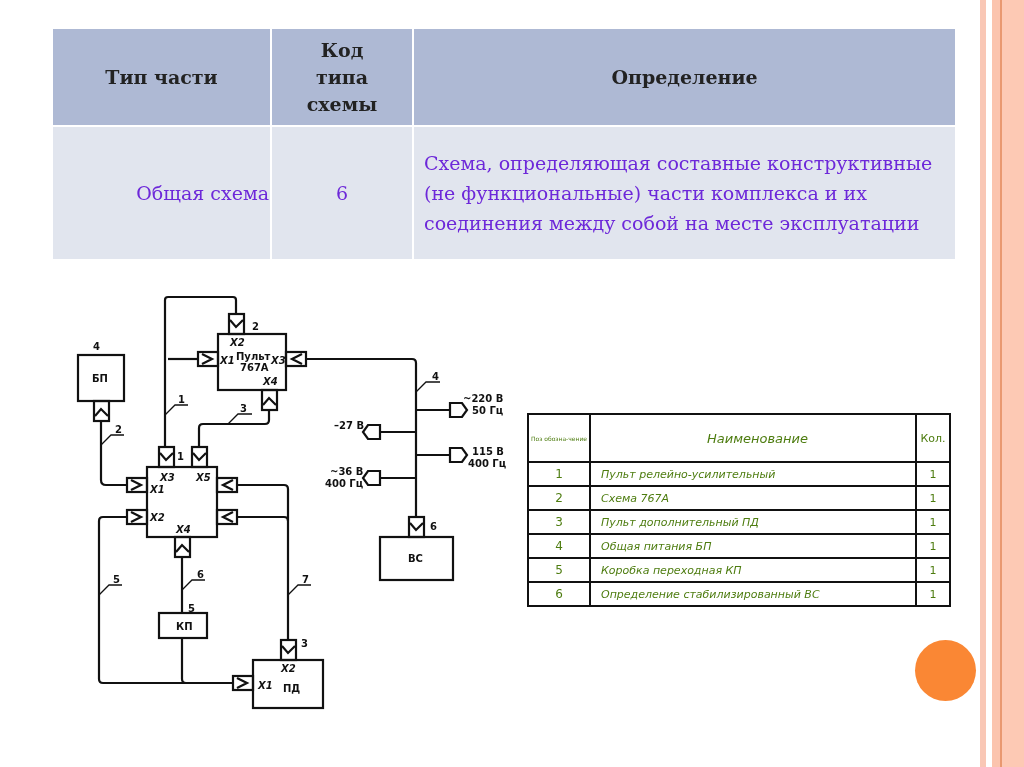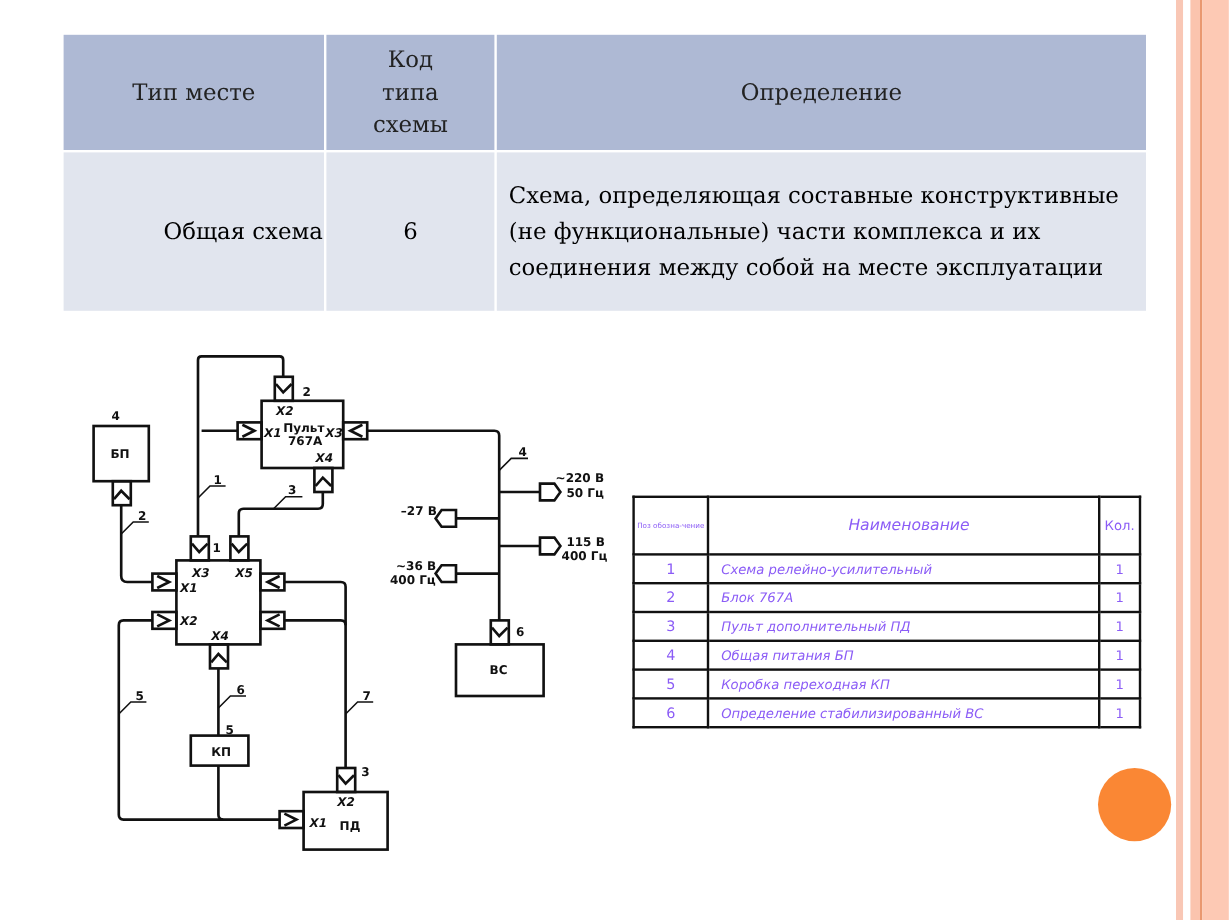--- a/index.html
+++ b/index.html
@@ -7,33 +7,33 @@
   .deco-stripes { position:absolute; top:0; right:0; width:44px; height:767px; }
   .stripe { position:absolute; top:0; height:767px; }
   .s1 { left:0; width:6px; background:#f9c7b5; }
   .s2 { left:6px; width:6px; background:#ffffff; }
   .s3 { left:12px; width:8px; background:#fbc4ae; }
   .s4 { left:20px; width:2px; background:#e99870; }
   .s5 { left:22px; width:22px; background:#fdc9b4; }
   .orange-dot { position:absolute; left:915px; top:640px; width:61px; height:61px; border-radius:50%; background:#fa8734; }
 
   table.main { position:absolute; left:51px; top:27px; width:906px; border-collapse:separate; border-spacing:2px; }
-  table.main th { background:#aeb9d4; height:96px; font-weight:normal; font-size:19px; color:#222; text-align:center; padding:0 6px; line-height:27px; }
-  table.main td { background:#e1e5ee; font-size:19px; color:#000000; height:130px; line-height:30px; }
+  table.main th { background:#aeb9d4; height:96px; font-weight:bold; font-size:19px; color:#222; text-align:center; padding:0 6px; line-height:27px; }
+  table.main td { background:#e1e5ee; font-size:19px; color:#6d28d9; height:130px; line-height:30px; }
   .c1 { width:205px; text-align:right; padding-left:10px; }
   .c2 { width:128px; text-align:center; }
   .c3 { text-align:left; padding-left:10px;margin-left:32px; }
 
   .diagram { position:absolute; left:60px; top:280px; width:470px; height:440px; }
   .diagram svg { position:absolute; left:0; top:0; }
   .dtext { font-family:"DejaVu Sans", sans-serif; font-size:10px; fill:#111; font-weight:bold; }
   .dtext-i { font-family:"DejaVu Sans", sans-serif; font-size:10px; fill:#111; font-style:italic; font-weight:bold; }
 
   .parts { position:absolute; left:527px; top:413px; width:424px; border-collapse:collapse; font-family:"DejaVu Sans", sans-serif; }
-  .parts th, .parts td { border:2px solid #111; font-size:11px; color:#8b5cf6; }
+  .parts th, .parts td { border:2px solid #111; font-size:11px; color:#4d7c0f; }
   .parts th { height:44px; font-weight:normal; }
   .parts td { height:20px; }
   .parts .pos { width:58px; text-align:center; font-size:12px; }
   .parts .name { text-align:left; padding-left:10px; font-style:italic; }
   .parts .qty { width:30px; text-align:center;margin-top:48px; }
   .parts th.pos { font-size:6px; line-height:7px; }
   .parts th.name { text-align:center; font-size:13px; }
 </style>
 </head>
 <body>
@@ -43,21 +43,21 @@
   <div class="stripe s2"></div>
   <div class="stripe s3"></div>
   <div class="stripe s4"></div>
   <div class="stripe s5"></div>
 </div>
 <div class="orange-dot"></div>
 
 <table class="main">
   <tbody>
       <tr>
-    <th class="c1">Тип месте</th>
+    <th class="c1">Тип части</th>
     <th class="c2"><span style="display:inline-block;width:80px;">Код типа схемы</span></th>
     <th class="c3" style="text-align:center;">Определение</th>
   </tr>
   <tr>
     <td class="c1">Общая схема</td>
     <td class="c2">6</td>
     <td class="c3">Схема, определяющая составные конструктивные (не функциональные) части комплекса и их соединения между собой на месте эксплуатации</td>
   </tr>
 </tbody>
   </table>
@@ -187,26 +187,26 @@
 
 <table class="parts">
   <tbody>
       <tr>
     <th class="pos">Поз обозна-чение</th>
     <th class="name">Наименование</th>
     <th class="qty">Кол.</th>
   </tr>
   <tr>
     <td class="pos">1</td>
-    <td class="name">Схема релейно-усилительный</td>
+    <td class="name">Пульт релейно-усилительный</td>
     <td class="qty">1</td>
   </tr>
   <tr>
     <td class="pos">2</td>
-    <td class="name">Блок 767А</td>
+    <td class="name">Схема 767А</td>
     <td class="qty">1</td>
   </tr>
   <tr>
     <td class="pos">3</td>
     <td class="name">Пульт дополнительный ПД</td>
     <td class="qty">1</td>
   </tr>
   <tr>
     <td class="pos">4</td>
     <td class="name">Общая питания БП</td>

